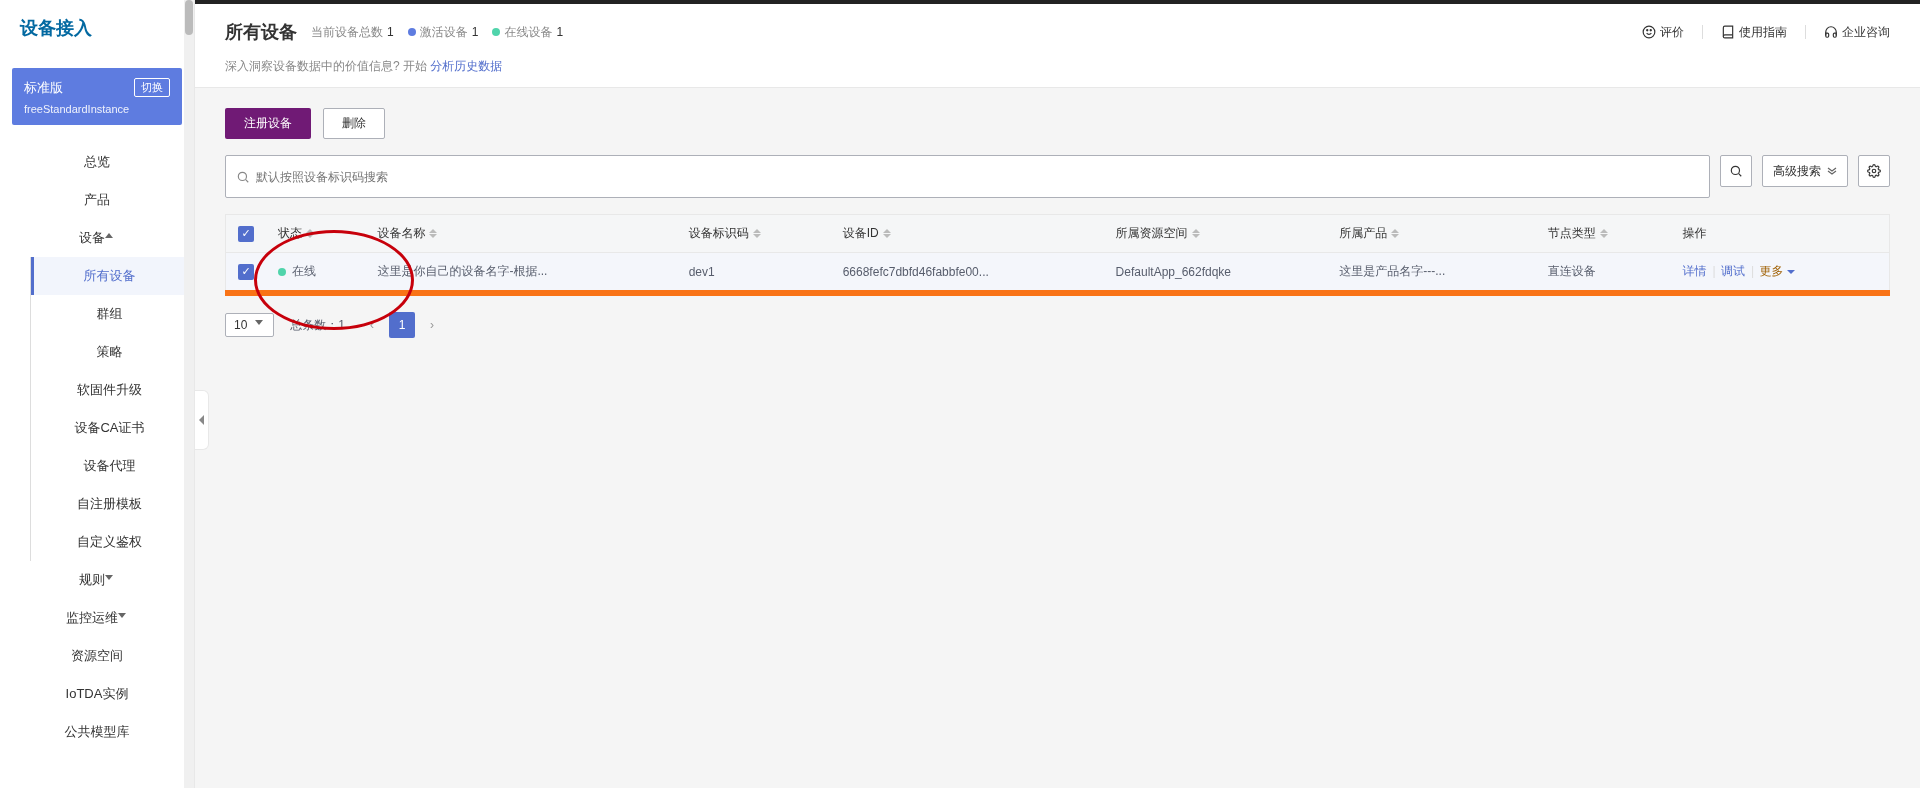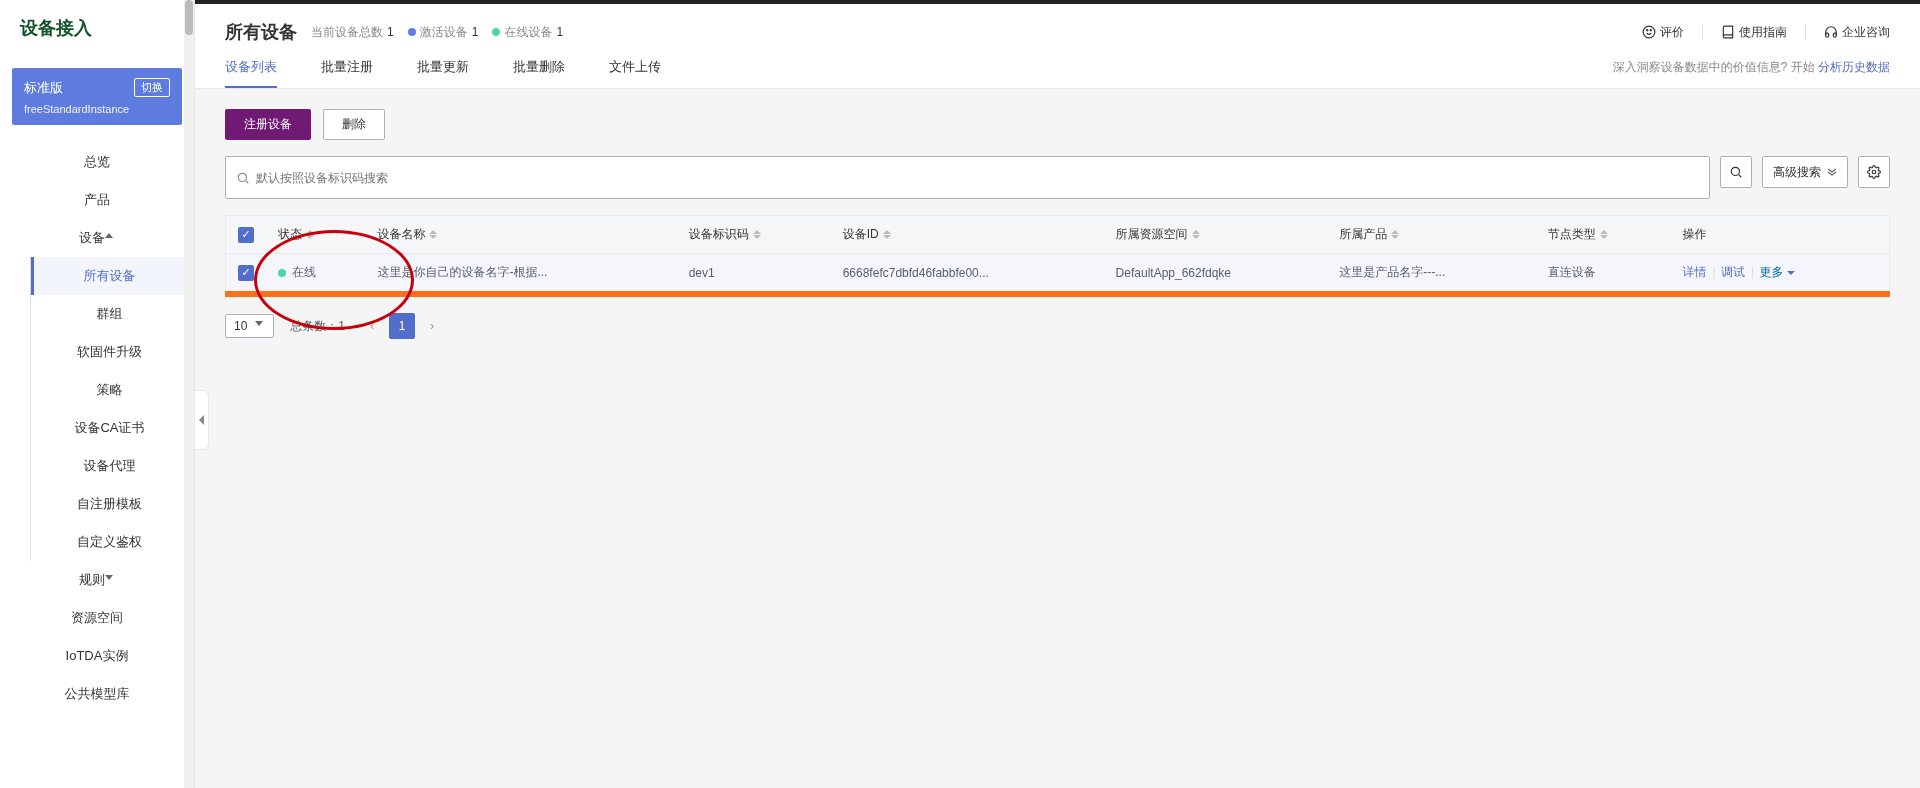--- a/index.html
+++ b/index.html
@@ -2,21 +2,21 @@
 <html><head>
 <meta charset="utf-8">
 <style>
 * { box-sizing: border-box; margin: 0; padding: 0; }
 body { font-family: "Microsoft YaHei", "PingFang SC", Arial, sans-serif; font-size: 12px; color: #333; background: #f5f5f5; }
 .app { display: flex; width: 1920px; height: 788px; position: relative; }
 
 
 .sidebar { width: 195px; background: #fff; border-right: 1px solid #e8e8e8; display: flex; flex-direction: column; position: relative; }
 .sidebar-header { padding: 16px 20px; }
-.sidebar-title { font-size: 18px; font-weight: bold; color: #14532d; }
+.sidebar-title { font-size: 18px; font-weight: bold; color: #0369a1; }
 .instance-card { margin: 12px; padding: 10px 12px; background: #5e7ce0; color: #fff; border-radius: 2px; position: relative; }
 .instance-top { display: flex; align-items: center; justify-content: space-between; margin-bottom: 6px; }
 .instance-name { font-size: 13px; }
 .instance-switch { border: 1px solid #fff; padding: 1px 6px; font-size: 11px; cursor: pointer; border-radius: 2px; }
 .instance-sub { font-size: 11px; opacity: 0.9; }
 .nav { list-style: none; padding: 6px 0; }
 .nav-item { padding: 10px 20px; color: #333; font-size: 13px; cursor: pointer; display: flex; align-items: center; justify-content: center; }
 .nav-item.active { color: #526ecc; background: #f2f5fc; border-left: 3px solid #526ecc; padding-left: 17px; }
 .nav-sub-border { border-left: 1px solid #ddd; margin-left: 30px; }
 .nav-sub-border .nav-item { padding-left: 14px; }
@@ -73,21 +73,21 @@
 .col-check { width: 40px; }
 .checkbox { width: 16px; height: 16px; background: #526ecc; border-radius: 2px; display: inline-flex; align-items: center; justify-content: center; cursor: pointer; }
 .checkbox::after { content: "✓"; color: #fff; font-size: 11px; }
 .sort-icon { display: inline-flex; flex-direction: column; margin-left: 4px; vertical-align: middle; gap: 1px; }
 .sort-icon::before { content: ""; width: 0; height: 0; border-left: 4px solid transparent; border-right: 4px solid transparent; border-bottom: 4px solid #bbb; }
 .sort-icon::after { content: ""; width: 0; height: 0; border-left: 4px solid transparent; border-right: 4px solid transparent; border-top: 4px solid #bbb; }
 .status-cell { display: inline-flex; align-items: center; gap: 6px; }
 .status-dot { width: 8px; height: 8px; border-radius: 50%; background: #50d4ab; }
 .action-link { color: #526ecc; cursor: pointer; margin-right: 4px; }
 .action-divider { color: #ddd; margin: 0 2px; }
-.more-drop { display: inline-flex; align-items: center; gap: 3px; color: #0369a1; cursor: pointer; }
+.more-drop { display: inline-flex; align-items: center; gap: 3px; color: #a16207; cursor: pointer; }
 .tri-down { width: 0; height: 0; border-left: 4px solid transparent; border-right: 4px solid transparent; border-top: 4px solid #526ecc; }
 
 .pagination { display: flex; align-items: center; gap: 16px; margin-top: 16px; }
 .pagesize { border: 1px solid #adb0b8; background: #fff; padding: 4px 8px; display: inline-flex; align-items: center; gap: 8px; cursor: pointer; border-radius: 2px; font-size: 12px; }
 .total { color: #575d6c; font-size: 12px; }
 .pager { display: flex; align-items: center; gap: 6px; }
 .page-nav { width: 22px; height: 22px; display: flex; align-items: center; justify-content: center; cursor: pointer; color: #999; }
 .page-num { width: 26px; height: 26px; background: #526ecc; color: #fff; display: flex; align-items: center; justify-content: center; border-radius: 2px; font-size: 12px; }
 
 .annotation-circle { position: absolute; border: 3px solid #c7000b; border-radius: 50%; pointer-events: none; }
@@ -122,40 +122,44 @@
         <span class="caret caret-up"></span>
       </li>
       <div class="nav-sub-border">
         <li class="nav-item active">
             <span>所有设备</span>
           </li>
         <li class="nav-item">
             <span>群组</span>
           </li>
         <li class="nav-item">
+            <span>策略</span>
+          </li>
+        <li class="nav-item">
             <span>软固件升级</span>
           </li>
         <li class="nav-item">
-            <span>策略</span>
-          </li>
-        <li class="nav-item">
             <span>设备CA证书</span>
           </li>
         <li class="nav-item">
             <span>设备代理</span>
           </li>
         <li class="nav-item">
             <span>自注册模板</span>
           </li>
         <li class="nav-item">
             <span>自定义鉴权</span>
           </li>
       </div>
       <li class="nav-item">
         <span>规则</span>
+        <span class="caret caret-down"></span>
+      </li>
+      <li class="nav-item">
+        <span>监控运维</span>
         <span class="caret caret-down"></span>
       </li>
       <li class="nav-item">
           <span>资源空间</span>
         </li>
       <li class="nav-item">
           <span>IoTDA实例</span>
         </li>
       <li class="nav-item">
           <span>公共模型库</span>
@@ -210,27 +214,20 @@
           <span class="header-link">
             <svg width="14" height="14" viewBox="0 0 24 24" fill="none" stroke="#333" stroke-width="2">
                 <path d="M3 18v-6a9 9 0 0 1 18 0v6"></path>
                 <path d="M21 19a2 2 0 0 1-2 2h-1a2 2 0 0 1-2-2v-3a2 2 0 0 1 2-2h3zM3 19a2 2 0 0 0 2 2h1a2 2 0 0 0 2-2v-3a2 2 0 0 0-2-2H3z"></path>
               </svg>
             <span>企业咨询</span>
           </span>
         </div>
       </div>
       <div class="tabs-row">
-        <div class="tabs">
-          <div class="tab active">设备列表</div>
-          <div class="tab">批量注册</div>
-          <div class="tab">批量更新</div>
-          <div class="tab">批量删除</div>
-          <div class="tab">文件上传</div>
-        </div>
         <div class="hint">
           <span>深入洞察设备数据中的价值信息? 开始 </span><a>分析历史数据</a>
         </div>
       </div>
     </div>
 
     <div class="content">
       <div class="action-row">
         <button class="btn btn-primary">注册设备</button>
         <button class="btn btn-default">删除</button>

